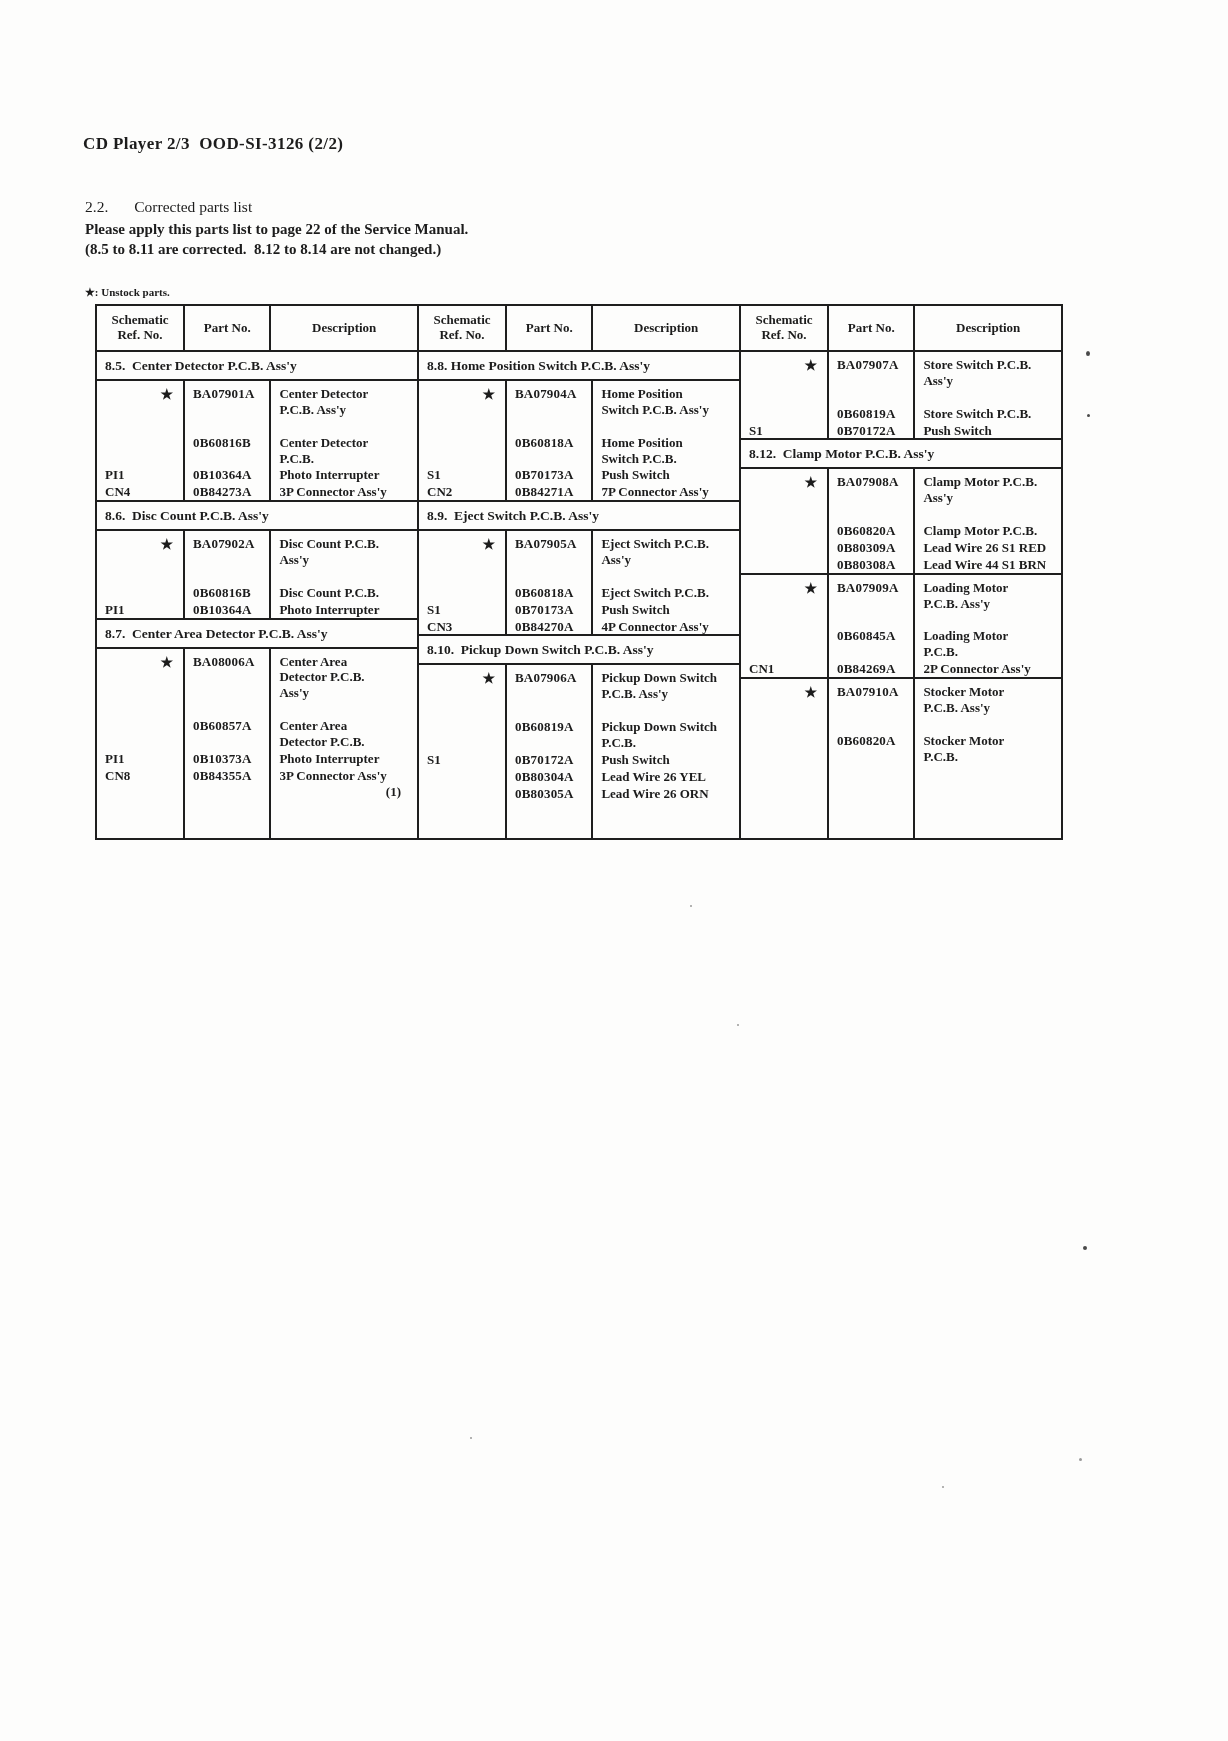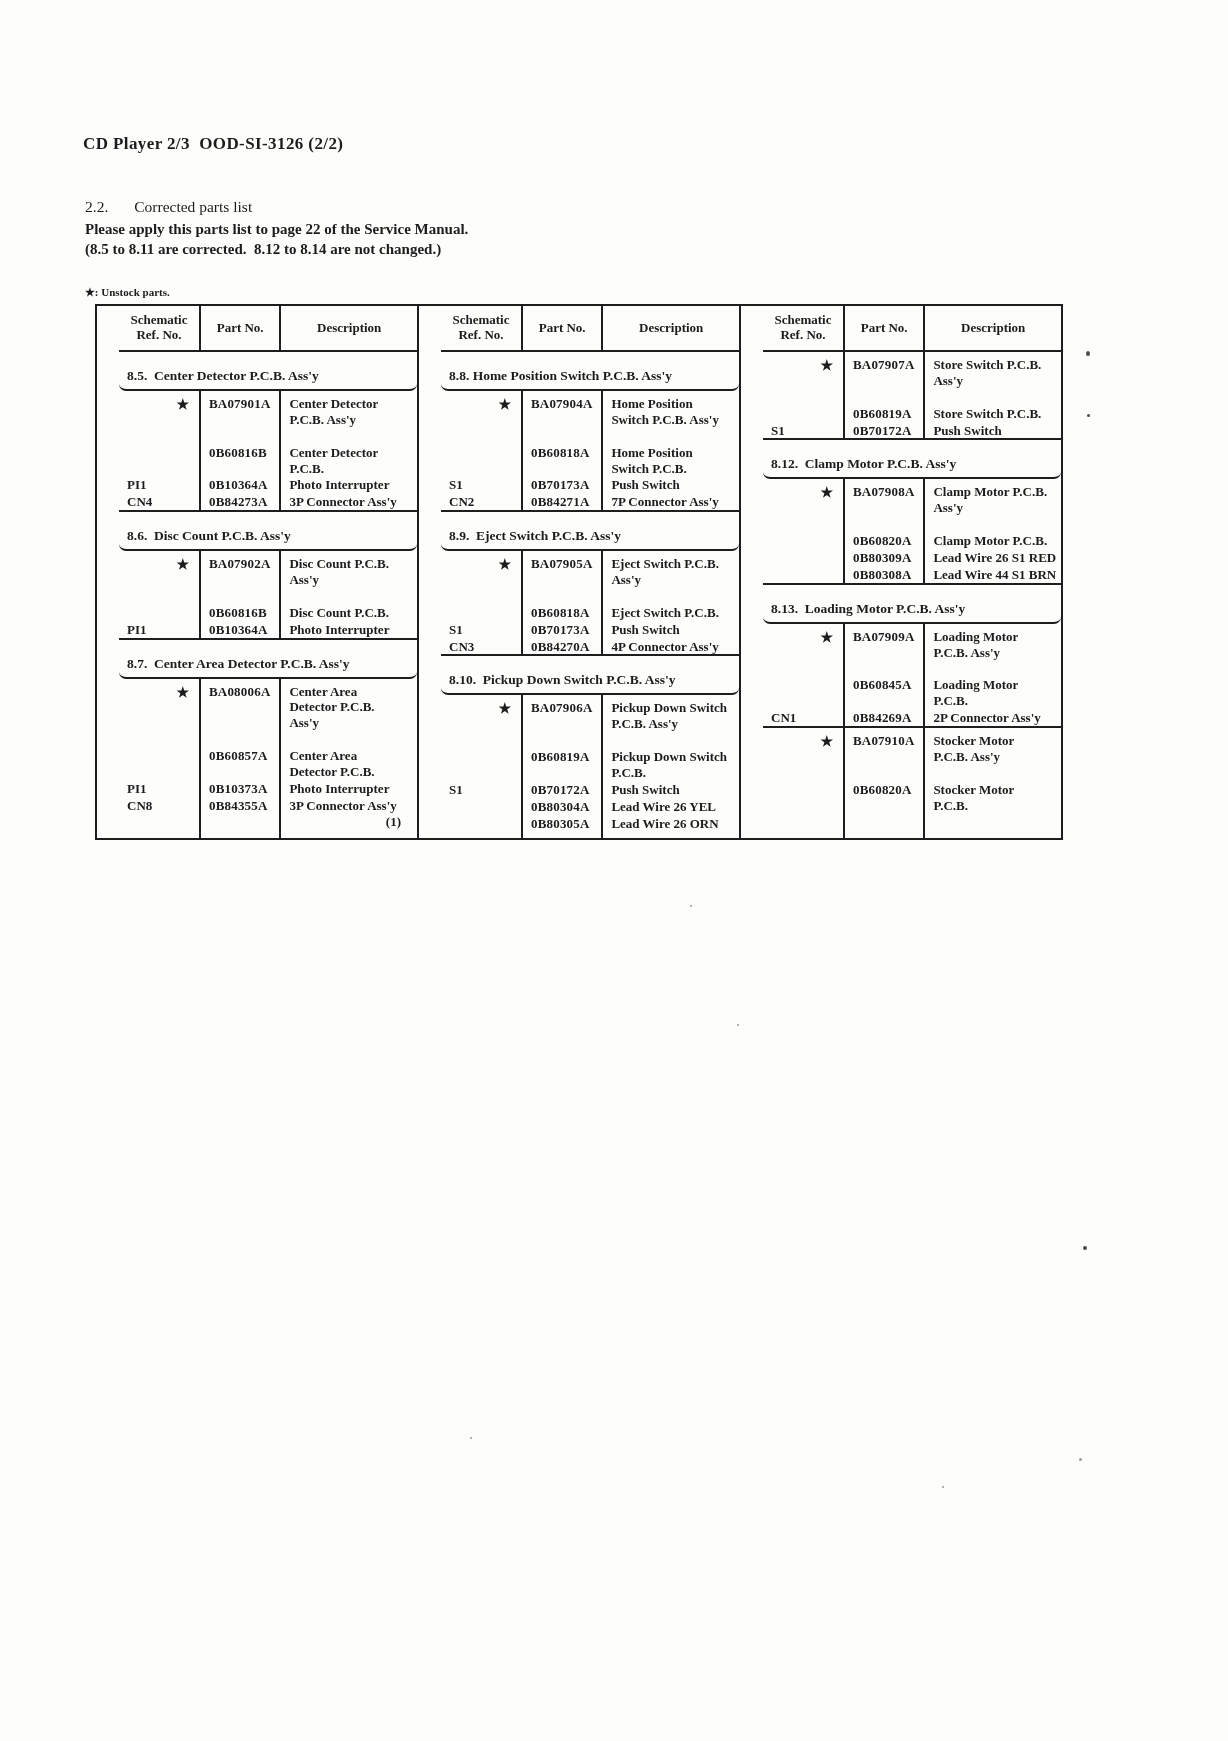--- a/index.html
+++ b/index.html
@@ -36,21 +36,20 @@
     border:2px solid #1e1e1e;
     display:flex;
     box-sizing:border-box;
     background:#fdfdfc;
   }
   .tgroup{
     flex:1 1 0;
     display:flex;flex-direction:column;
     box-sizing:border-box;
     min-width:0;
-    margin-left:22px;
   }
   .tgroup:not(:last-child){border-right:2px solid #1e1e1e;}
   .thead-row{
     display:flex;height:46px;box-sizing:border-box;
     border-bottom:2px solid #1e1e1e;
     align-items:center;
   }
   .th{
     box-sizing:border-box;height:100%;
     display:flex;align-items:center;justify-content:center;
@@ -59,23 +58,22 @@
   }
   .th.col0{width:27.5%;border-right:2px solid #1e1e1e;}
   .th.col1{width:27%;border-right:2px solid #1e1e1e;}
   .th.col2{flex:1;}
   .tsection{display:flex;flex-direction:column;box-sizing:border-box;min-height:0;}
   .tsection:last-child{flex:1;}
   .ttitle{
     box-sizing:border-box;
     border-bottom:2px solid #1e1e1e;
     font-size:13.5px;font-weight:bold;
-    padding:16px 6px 5px 8px;
+    padding:6px 6px 5px 8px;
     white-space:pre-wrap;
-    border-radius:7px;
   }
   .tblock{
     position:relative;flex:1;box-sizing:border-box;min-height:0;
   }
   .tsection:not(:last-child) .tblock{border-bottom:2px solid #1e1e1e;}
   .vline{position:absolute;top:0;bottom:0;width:2px;background:#1e1e1e;}
   .vline.v1{left:calc(27.5% - 2px);}
   .vline.v2{left:calc(54.5% - 2px);}
   .tgrid{
     display:grid;
@@ -310,21 +308,20 @@
               <div class="cell c-ref"></div>
               <div class="cell c-part">0B80309A</div>
               <div class="cell c-desc">Lead Wire 26 S1 RED</div>
               <div class="cell c-ref"></div>
               <div class="cell c-part">0B80308A</div>
               <div class="cell c-desc">Lead Wire 44 S1 BRN</div>
             </div>
           </div>
         </div>
         <div class="tsection">
-          <div class="ttitle">8.13.  Loading Motor P.C.B. Ass'y</div>
           <div class="tblock">
             <div class="vline v1"></div>
             <div class="vline v2"></div>
             <div class="tgrid">
               <div class="cell c-ref star">★</div>
               <div class="cell c-part">BA07909A</div>
               <div class="cell c-desc">Loading Motor
 P.C.B. Ass'y</div>
               <div class="cell c-ref gap"></div>
               <div class="cell c-part gap">0B60845A</div>

